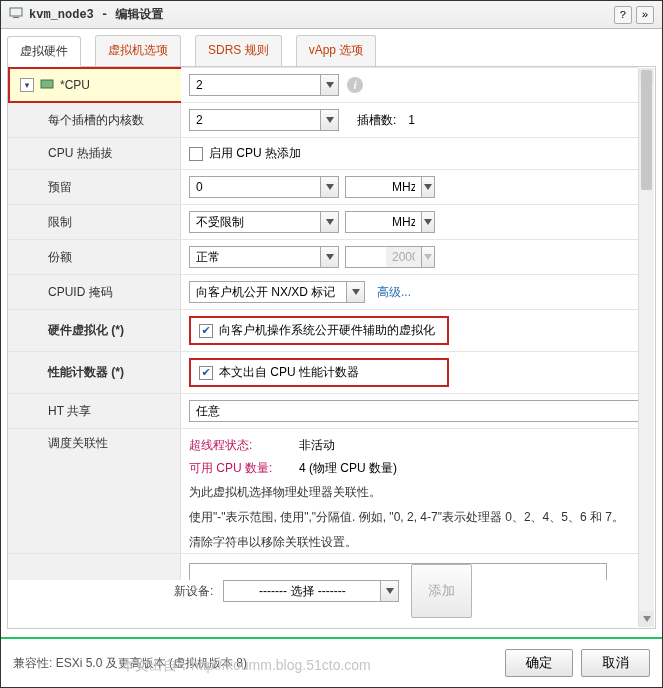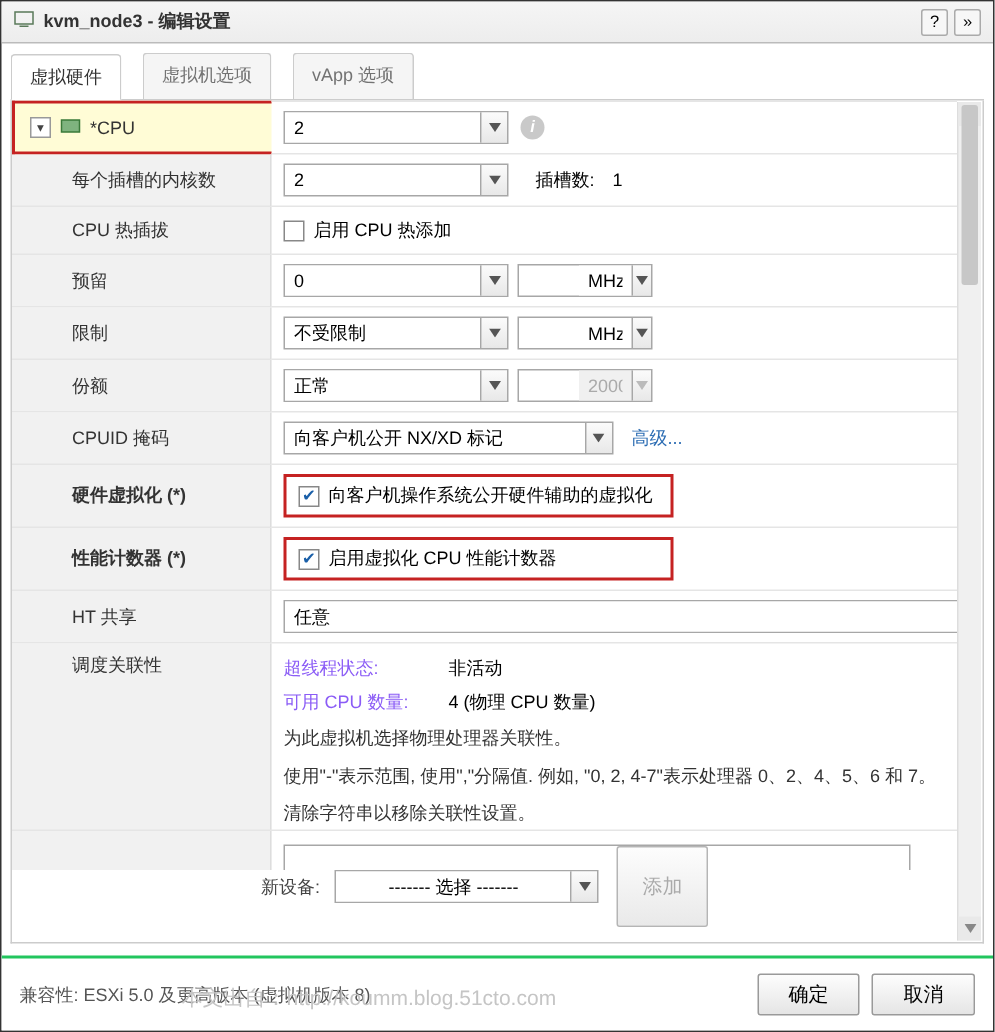--- a/index.html
+++ b/index.html
@@ -1,56 +1,56 @@
 <!DOCTYPE html>
 <html><head>
 <meta charset="utf-8">
 <style>
 * { box-sizing: border-box; margin: 0; padding: 0; }
 body { font-family: Arial, "Microsoft YaHei", sans-serif; font-size: 12px; background: #fff; width: 663px; height: 688px; position: relative; border: 1px solid #333; }
-.window-bar { background: linear-gradient(#f5f5f5,#ededed); height: 28px; display: flex; align-items: center; padding: 0 8px; border-bottom: 1px solid #bbb; }
+.window-bar { background: linear-gradient(#f5f5f5,#ededed); height: 28px; display: flex; align-items: center; padding: 0 8px; border-bottom: 1px solid #bbb; font-family: Liberation Mono, monospace; }
 .window-bar .icon { margin-right: 6px; color: #5a5a5a; }
 .window-title { flex: 1; font-weight: bold; color: #333; }
 .window-help, .window-popout { width: 18px; height: 18px; border: 1px solid #aaa; border-radius: 2px; display: flex; align-items: center; justify-content: center; margin-left: 4px; background: #f7f7f7; font-size: 11px; cursor: pointer; }
 
 .content { padding: 6px; }
 .tabs { display: flex; border-bottom: 1px solid #ccc; gap: 12px; }
-.tab { padding: 6px 12px; border: 1px solid #ccc; border-bottom: none; background: #f5f5f5; border-top-left-radius: 3px; border-top-right-radius: 3px; margin-right: 2px; cursor: pointer; color: #737373; }
+.tab { padding: 6px 12px; border: 1px solid #ccc; border-bottom: none; background: #f5f5f5; border-top-left-radius: 3px; border-top-right-radius: 3px; margin-right: 2px; cursor: pointer; color: #c2410c; }
 .tab.active { background: #fff; color: #333; position: relative; top: 1px; border-bottom: 1px solid #fff; }
 
 .panel { border: 1px solid #ccc; border-top: none; height: 562px; overflow: hidden; position: relative; }
 .grid { display: grid; grid-template-columns: 173px 1fr; }
 .row { display: contents; }
 .cell-l, .cell-r { border-bottom: 1px solid #e5e5e5; padding: 6px 8px; display: flex; align-items: center; min-height: 32px; }
 .cell-l { background: #f1f1f1; border-right: 1px solid #ddd; padding-left: 40px; color: #333; }
 .header-row .cell-l { background: #fffcd6; border: 2px solid #c52222; border-right: none; padding-left: 10px; font-weight: normal; }
 .header-row .cell-r { border-top: 1px solid #e5e5e5; }
 .header-row .cell-l .expand { width: 14px; height: 14px; display: inline-flex; align-items: center; justify-content: center; border: 1px solid #999; background: #fff; margin-right: 6px; font-size: 9px; color: #444; }
 .header-row .cell-l .device-icon { margin-right: 6px; color: #3a7a3a; }
 
 .select-wrap { display: flex; border: 1px solid #a7a7a7; height: 22px; background: #fff; }
 .select-wrap input { border: none; padding: 0 6px; width: 100%; font-size: 12px; outline: none; }
 .select-wrap.disabled input { background: #f0f0f0; color: #aaa; }
 .select-wrap .arrow { width: 20px; border-left: 1px solid #a7a7a7; background: linear-gradient(#fbfbfb,#e8e8e8); display: flex; align-items: center; justify-content: center; cursor: pointer; }
 .select-wrap .arrow svg { width: 8px; height: 6px; }
 .wide { width: 150px; }
 .wcpu { width: 150px; }
 .wunit { width: 90px; margin-left: 6px; padding-left: 40px; }
-.wfull { width: 220px; }
+.wfull { width: 176px; }
 .wxfull { width: 520px; }
 .wnew { width: 176px; }
 
 .info-icon { width: 16px; height: 16px; border-radius: 50%; background: #c9c9c9; color: #fff; display: inline-flex; align-items: center; justify-content: center; margin-left: 8px; font-style: italic; font-weight: bold; font-size: 11px; }
 .info-icon.right { margin-left: auto; color:#888; background:#ddd; }
 
 .checkbox { width: 14px; height: 14px; border: 1px solid #888; display: inline-flex; align-items: center; justify-content: center; margin-right: 6px; background: #fff; font-size: 11px; color: #1a5fa8; }
 .bold-l { font-weight: bold; }
 
 .sched-block .subrow { display: flex; margin-bottom: 6px; }
-.sched-block .subrow .k { width: 110px; color: #8b5cf6; }
+.sched-block .subrow .k { width: 110px; color: #be185d; }
 .sched-block .desc { line-height: 1.6; margin: 6px 0; color: #333; }
 .sched-r { display:block; padding-top:8px; padding-bottom:8px; }
 .sched-input { width: 418px; height: 22px; border: 1px solid #a7a7a7; margin-top: 4px; padding: 0 4px; font-size:12px; }
 
 .new-device-bar { display: flex; align-items: center; justify-content: center; padding: 10px; border-top: 1px solid #e5e5e5; position: relative; }
 .new-device-bar .lbl { margin-right: 10px; color:#444; }
 .new-device-bar .btn { margin-left: 12px; padding: 17px 16px; border: 1px solid #b5b5b5; background: linear-gradient(#fdfdfd,#e9e9e9); border-radius: 2px; color: #aaa; }
 
 .footer { position: absolute; left: 0; right: 0; bottom: 0; border-top: 2px solid #22c55e; padding: 10px 12px; display: flex; align-items: center; background: #fff; }
 .footer .compat { flex: 1; color: #555; }
@@ -79,20 +79,21 @@
   </span>
   <span class="window-title">kvm_node3 - 编辑设置</span>
   <span class="window-help">?</span>
   <span class="window-popout">»</span>
 </div>
 
 <div class="content">
   <div class="tabs">
     <div class="tab active">虚拟硬件</div>
     <div class="tab">虚拟机选项</div>
+    <div class="tab">SDRS 规则</div>
     <div class="tab">vApp 选项</div>
   </div>
 
   <div class="panel">
     <div class="panel-inner">
     <div class="grid">
 
       <div class="row header-row">
         <div class="cell-l">
           <span class="expand">▾</span>
@@ -230,21 +231,21 @@
           </div>
           <span class="info-icon right">i</span>
         </div>
       </div>
 
       <div class="row">
         <div class="cell-l bold-l">性能计数器 (*)</div>
         <div class="cell-r">
           <div style="border:2px solid #c52222; padding:4px 8px; display:flex; align-items:center; width:260px;">
             <span class="checkbox">✔</span>
-            <span>启用虚拟化 CPU 性能计数器</span>
+            <span>本文出自 CPU 性能计数器</span>
           </div>
         </div>
       </div>
 
       <div class="row">
         <div class="cell-l">HT 共享</div>
         <div class="cell-r">
           <div class="select-wrap wxfull">
             <input readonly="" value="任意" style="">
             <div class="arrow">

